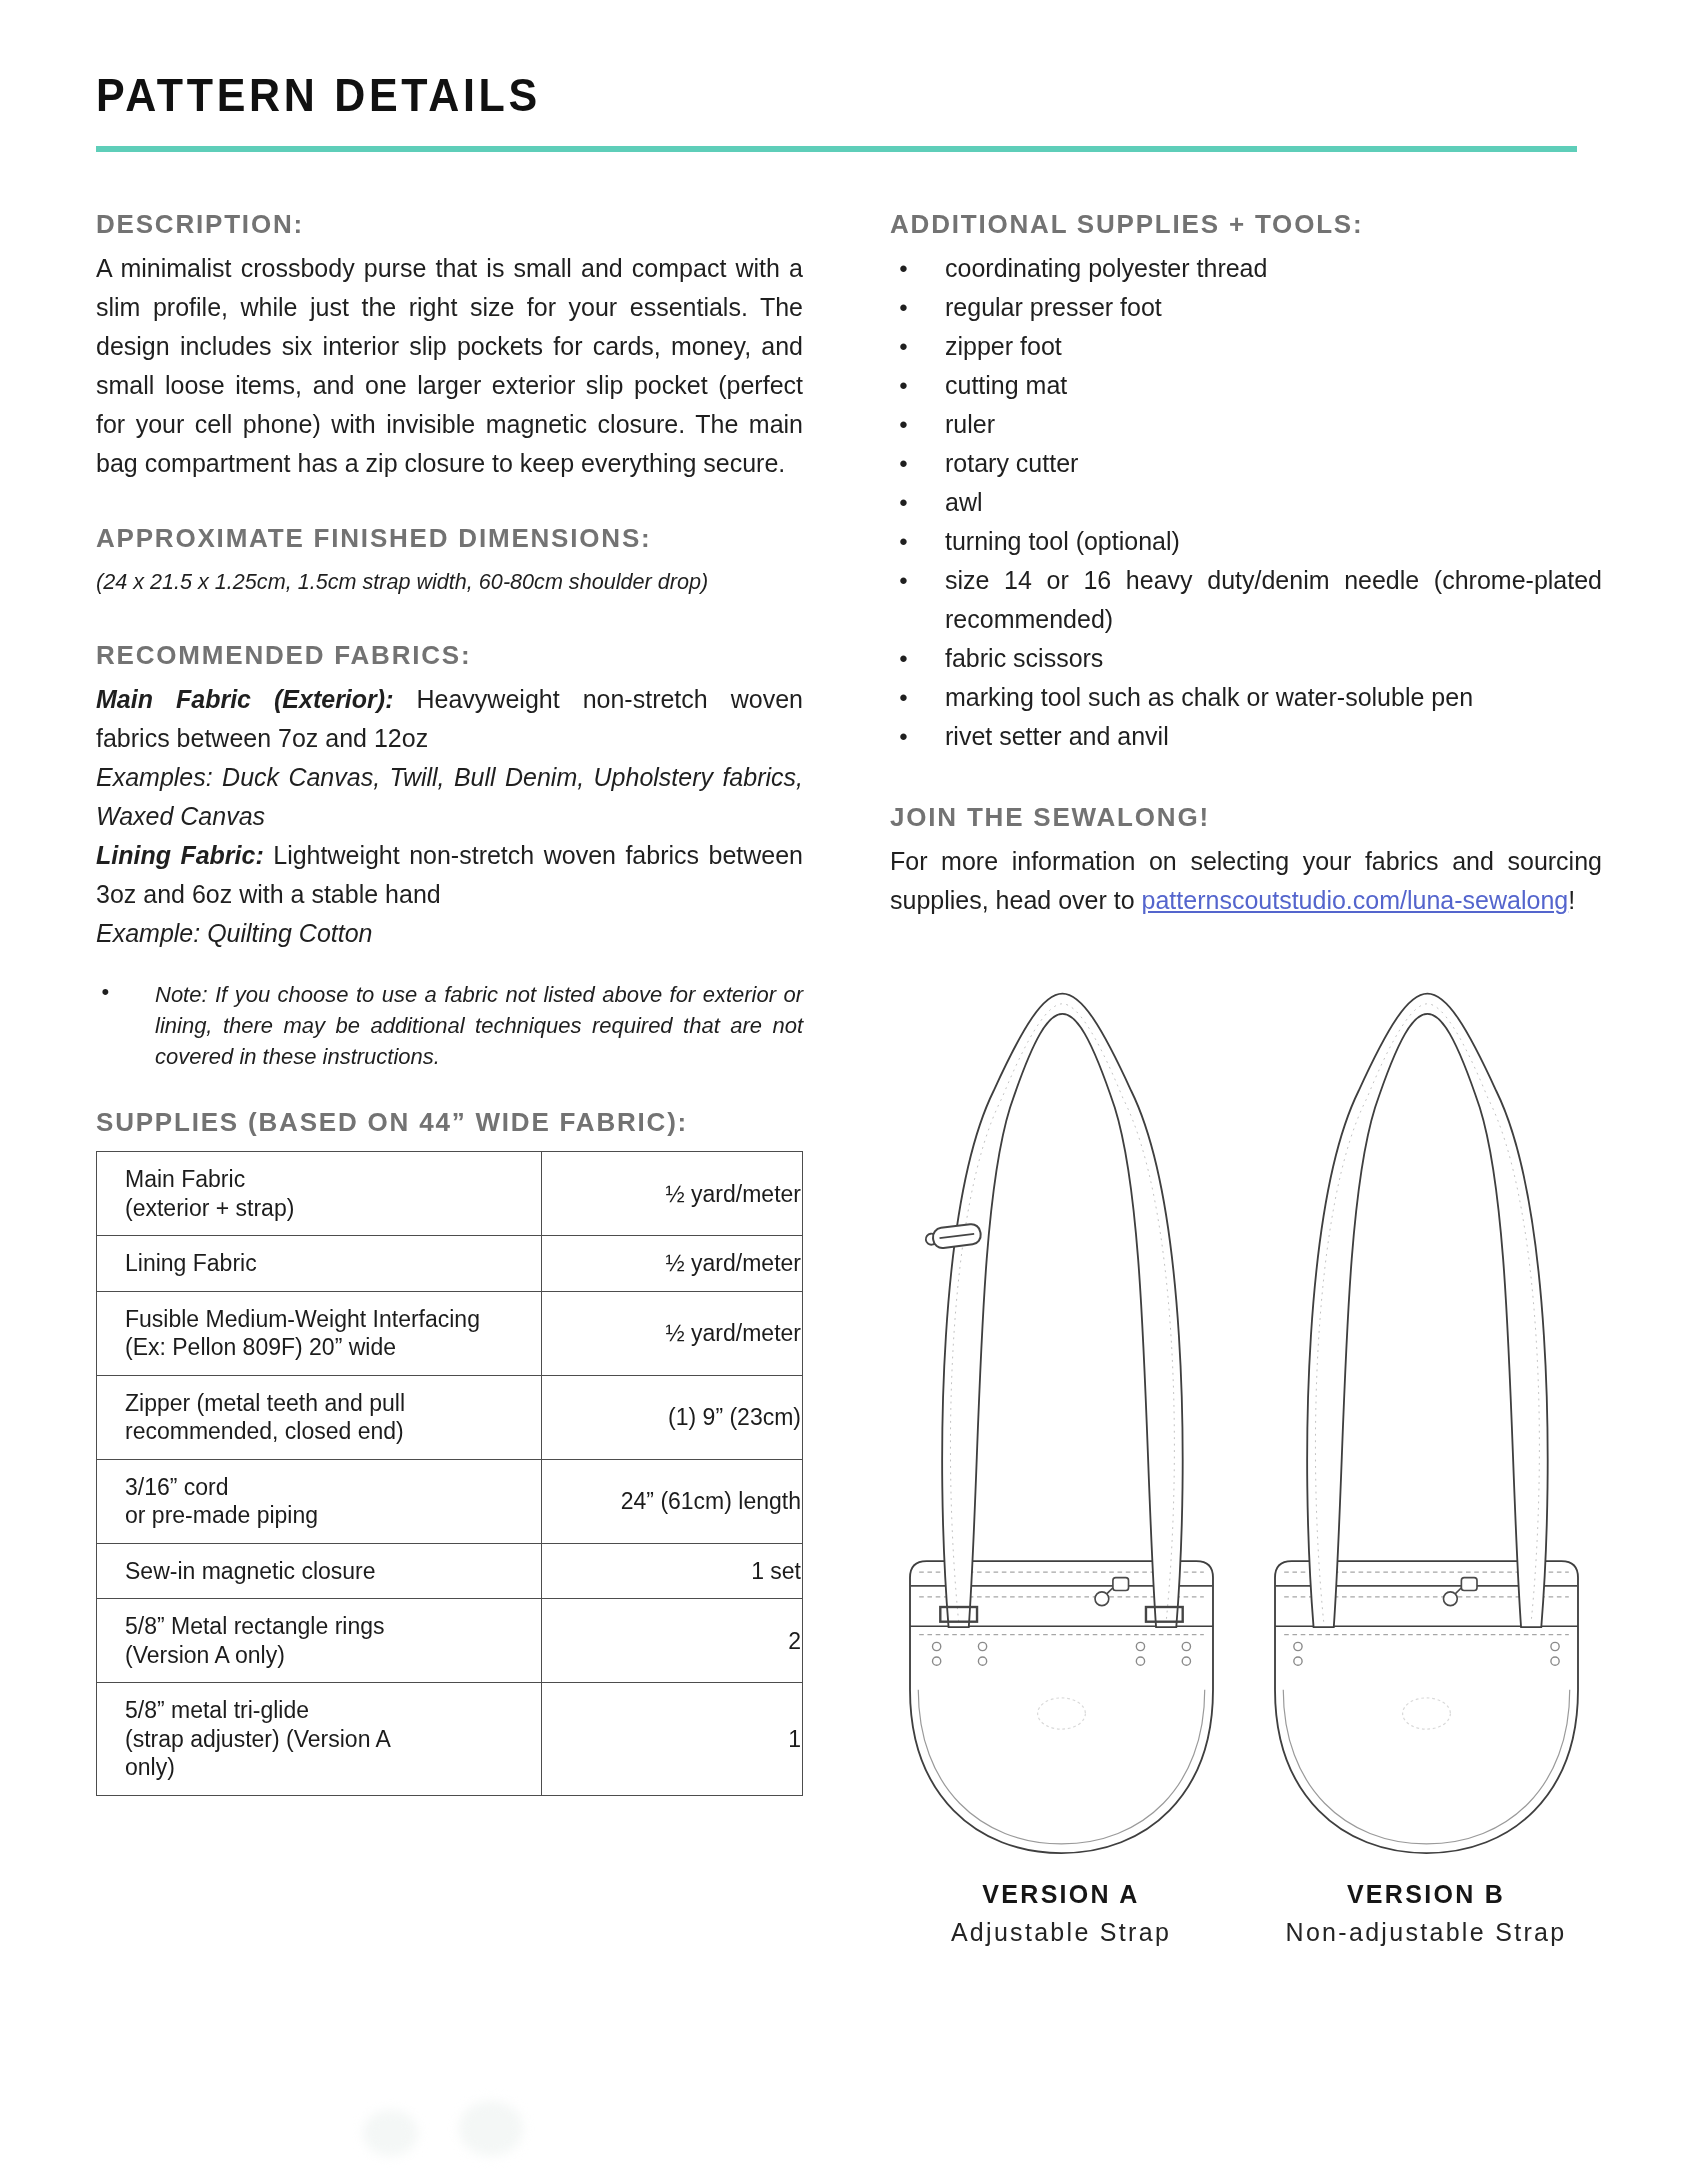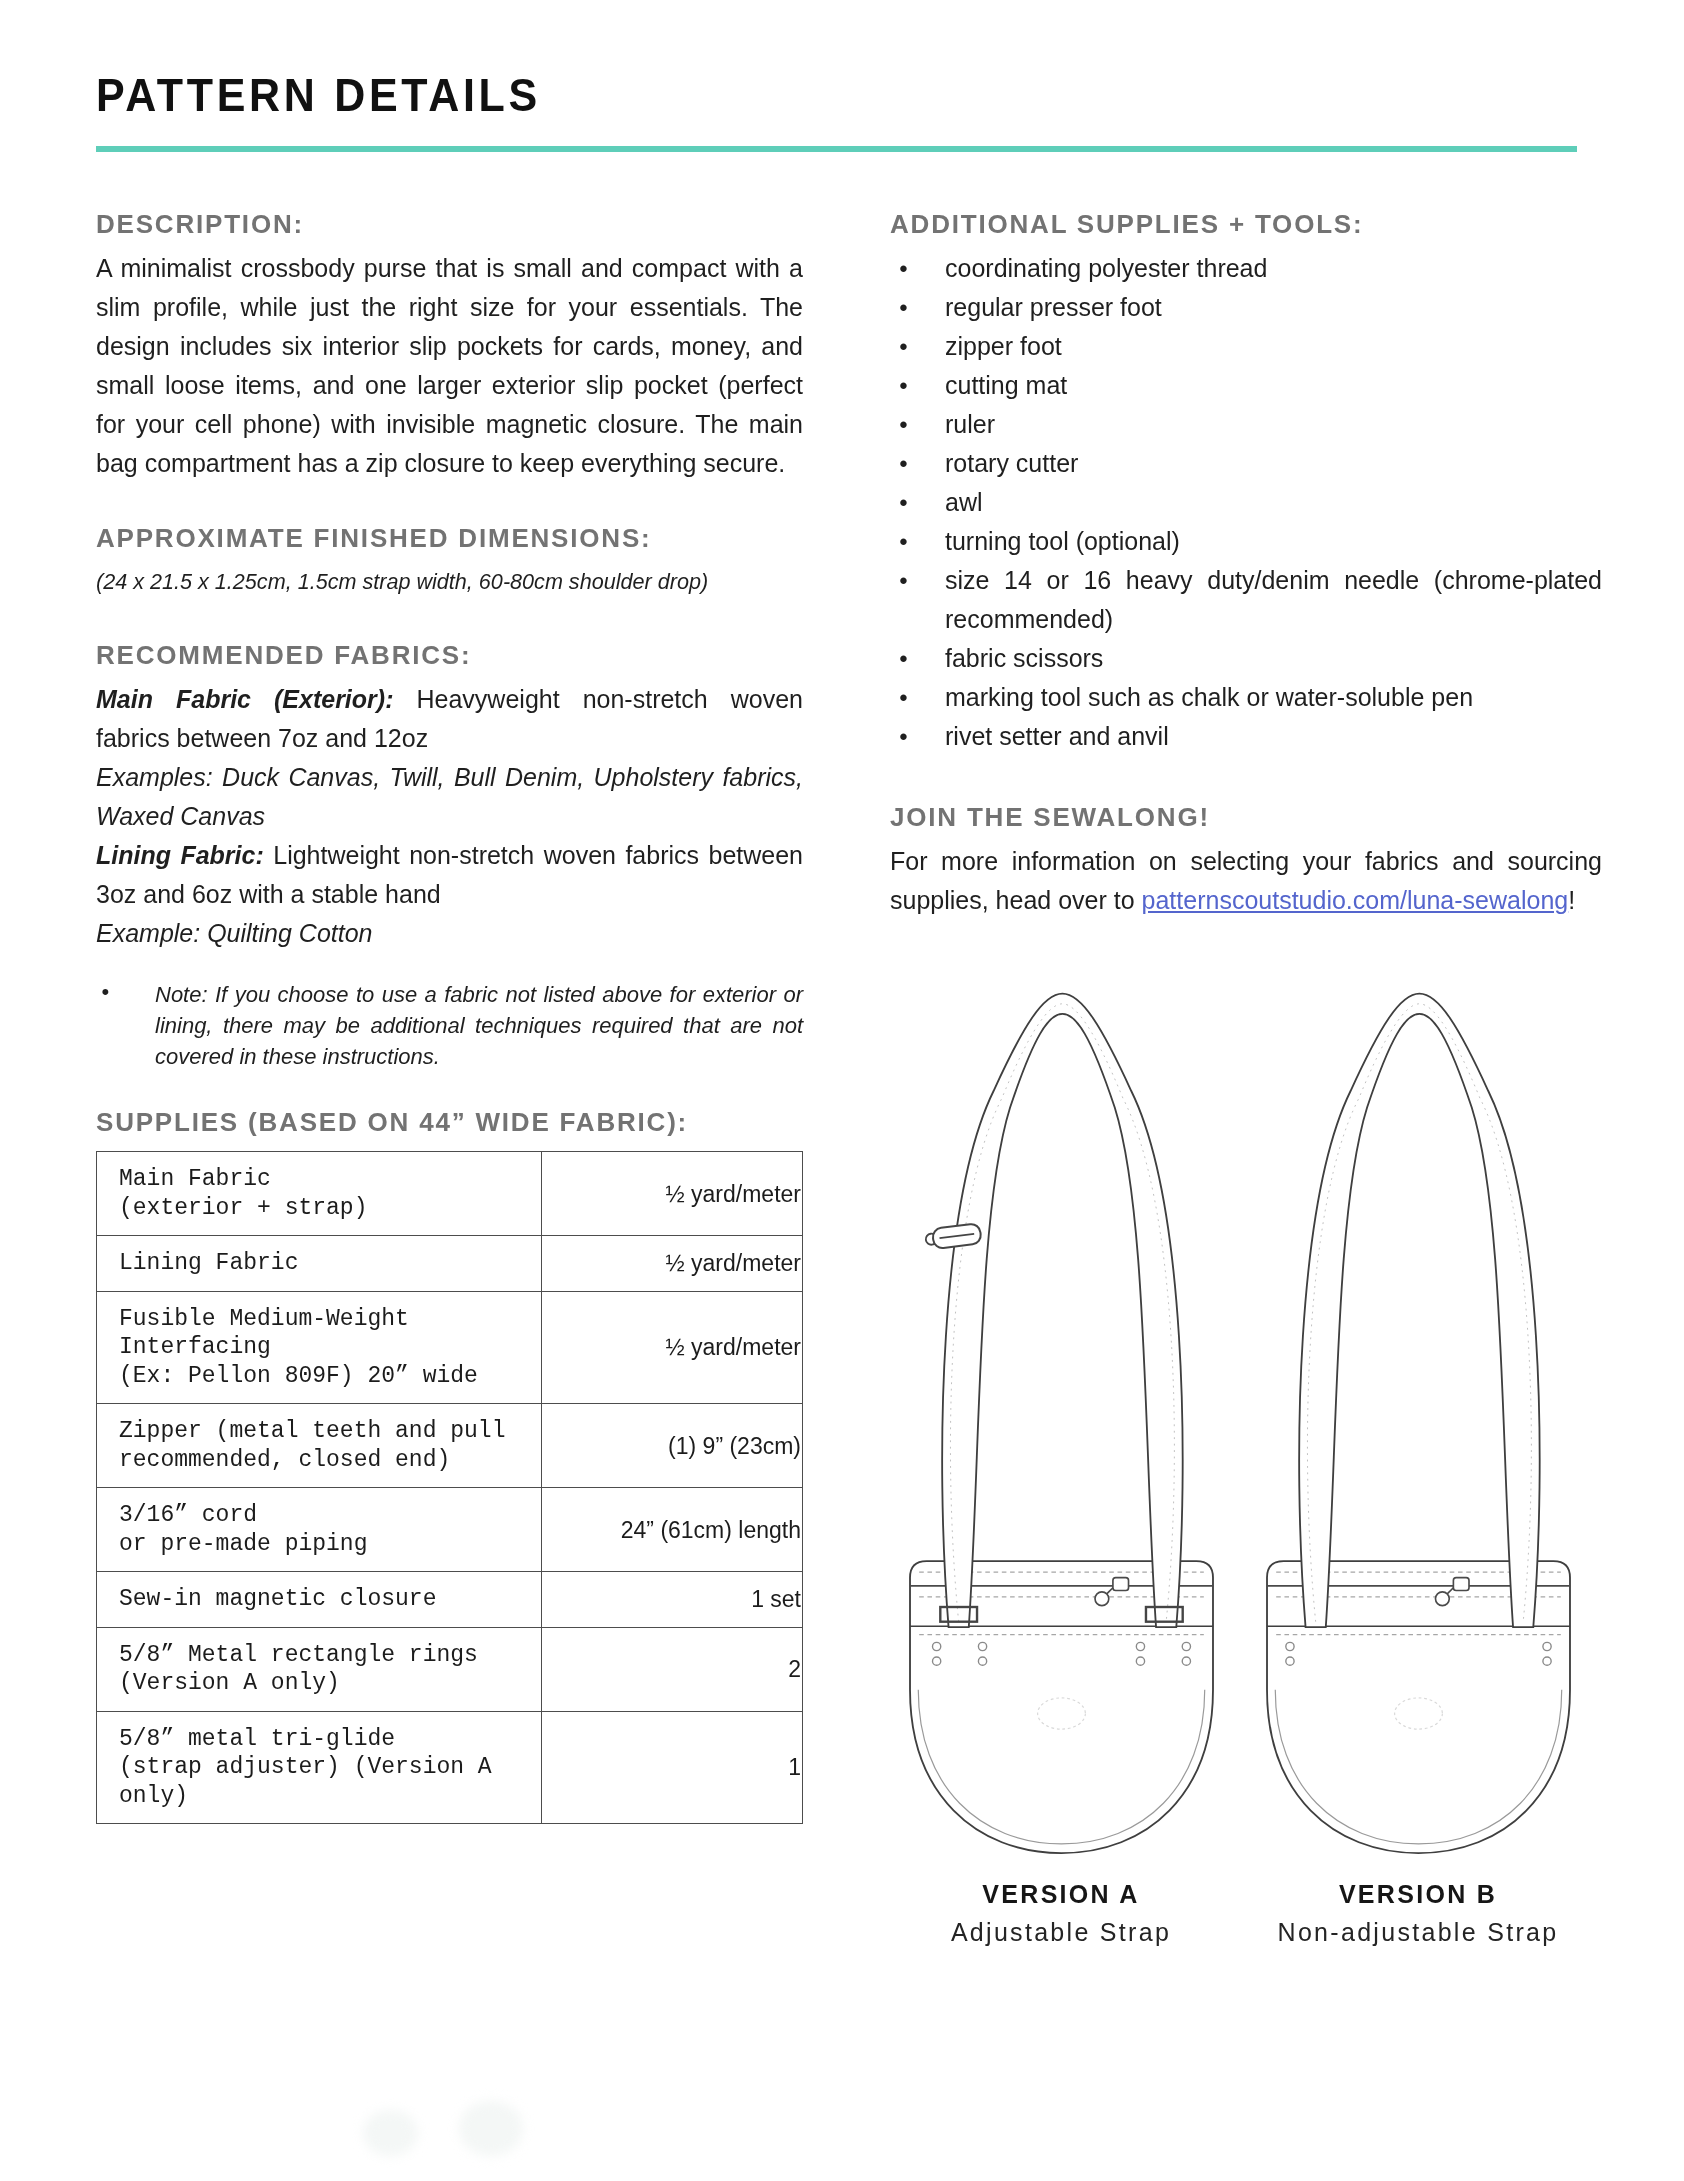--- a/index.html
+++ b/index.html
@@ -40,32 +40,32 @@
   .note-bullet { position:absolute; left:5.5px; top:0; font-size:22px; }
   .note-text { font-size:22px; line-height:31px; font-style:italic; text-align:justify; }
 
   table.supplies {
     border-collapse:collapse; width:100%; margin-top:13px;
     font-size:23px; color:#1c1c1c;
   }
   table.supplies td {
     border:1.8px solid #4d4d4d; vertical-align:middle;
   }
-  td.item-cell { width:63%; padding:13px 22px; line-height:28.5px; white-space:pre-line;font-family:Liberation Mono, monospace; }
+  td.item-cell { width:63%; padding:13px 28px; line-height:28.5px; white-space:pre-line; }
   td.qty-cell  { width:37%; padding:13px 1px; text-align:right; line-height:28.5px; white-space:pre-line; }
 
   ul.tools { list-style:none; margin-top:5.5px; }
   ul.tools li { display:flex; align-items:flex-start; }
   .li-bullet { flex:none; width:55px; font-size:24px; line-height:39px; padding-left:9.2px; }
   .li-text { flex:1; font-size:25px; line-height:39px; text-align:justify; }
 
   .sewalong { margin-top:46px; }
   .sewalong .body-p a { color:#5465cd; text-decoration:underline; word-break:break-all; }
 
-  .bags { display:flex; gap:15px; margin-top:59px; }
+  .bags { display:flex; gap:23px; margin-top:59px; }
   .bag { width:342px; text-align:center; }
   .bag svg { display:block; margin:0 auto; }
   .version-name { font-size:25px; font-weight:700; letter-spacing:2.3px; color:#161616; margin-top:14.7px; }
   .version-sub  { font-size:25px; letter-spacing:2.3px; color:#242424; margin-top:9.2px; }
 
   .smudge { position:absolute; border-radius:50%; background:#f4f7f6; filter:blur(5.5px); }
 </style>
 </head>
 <body>
 

